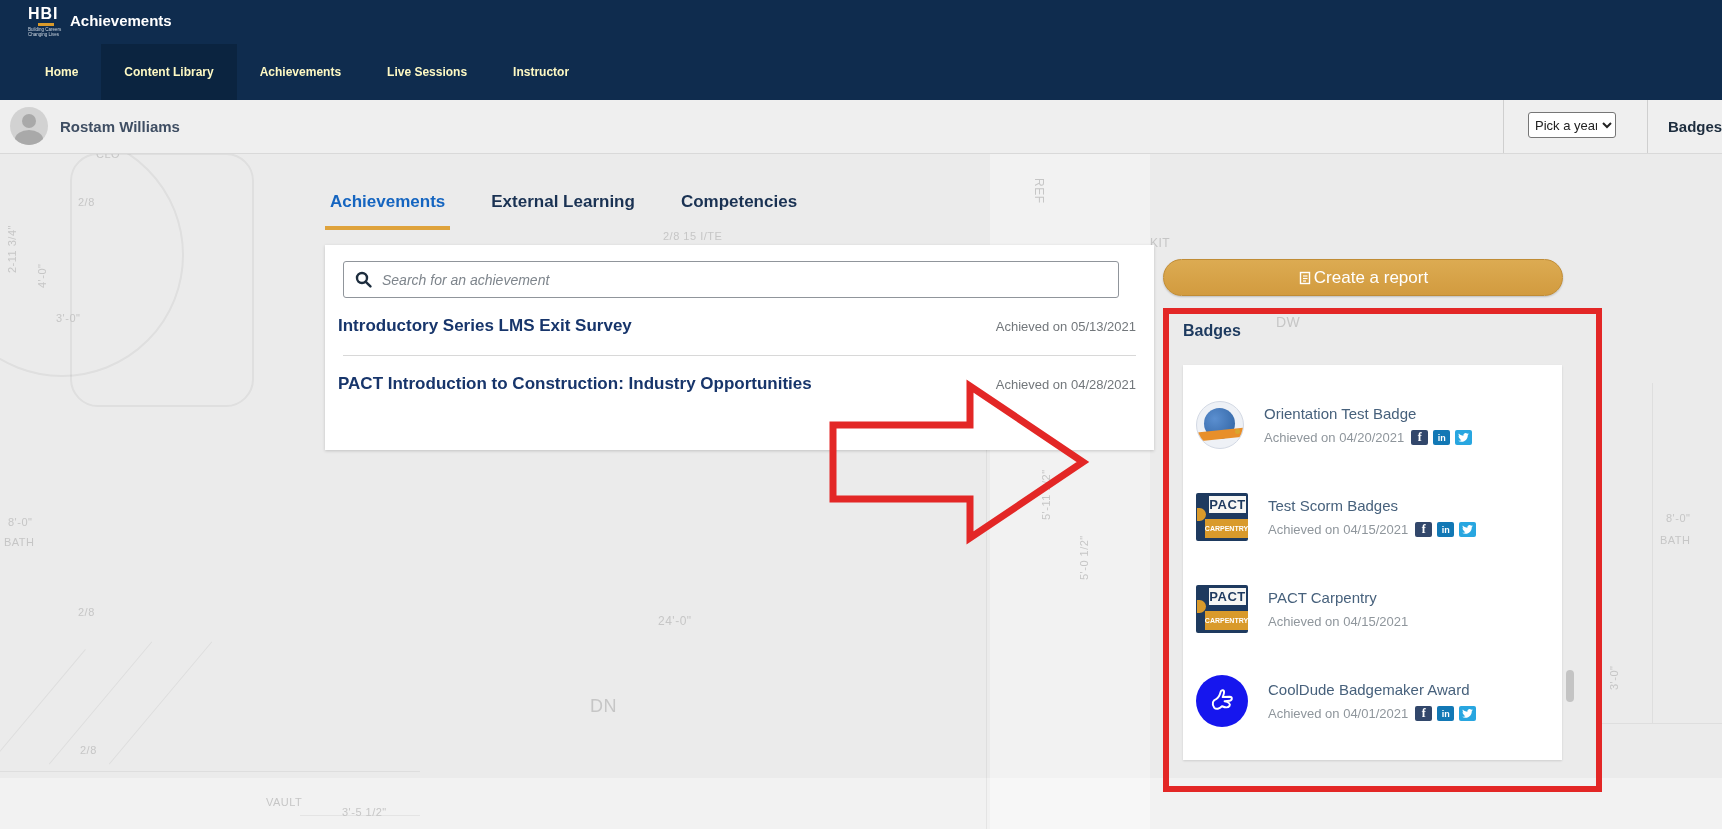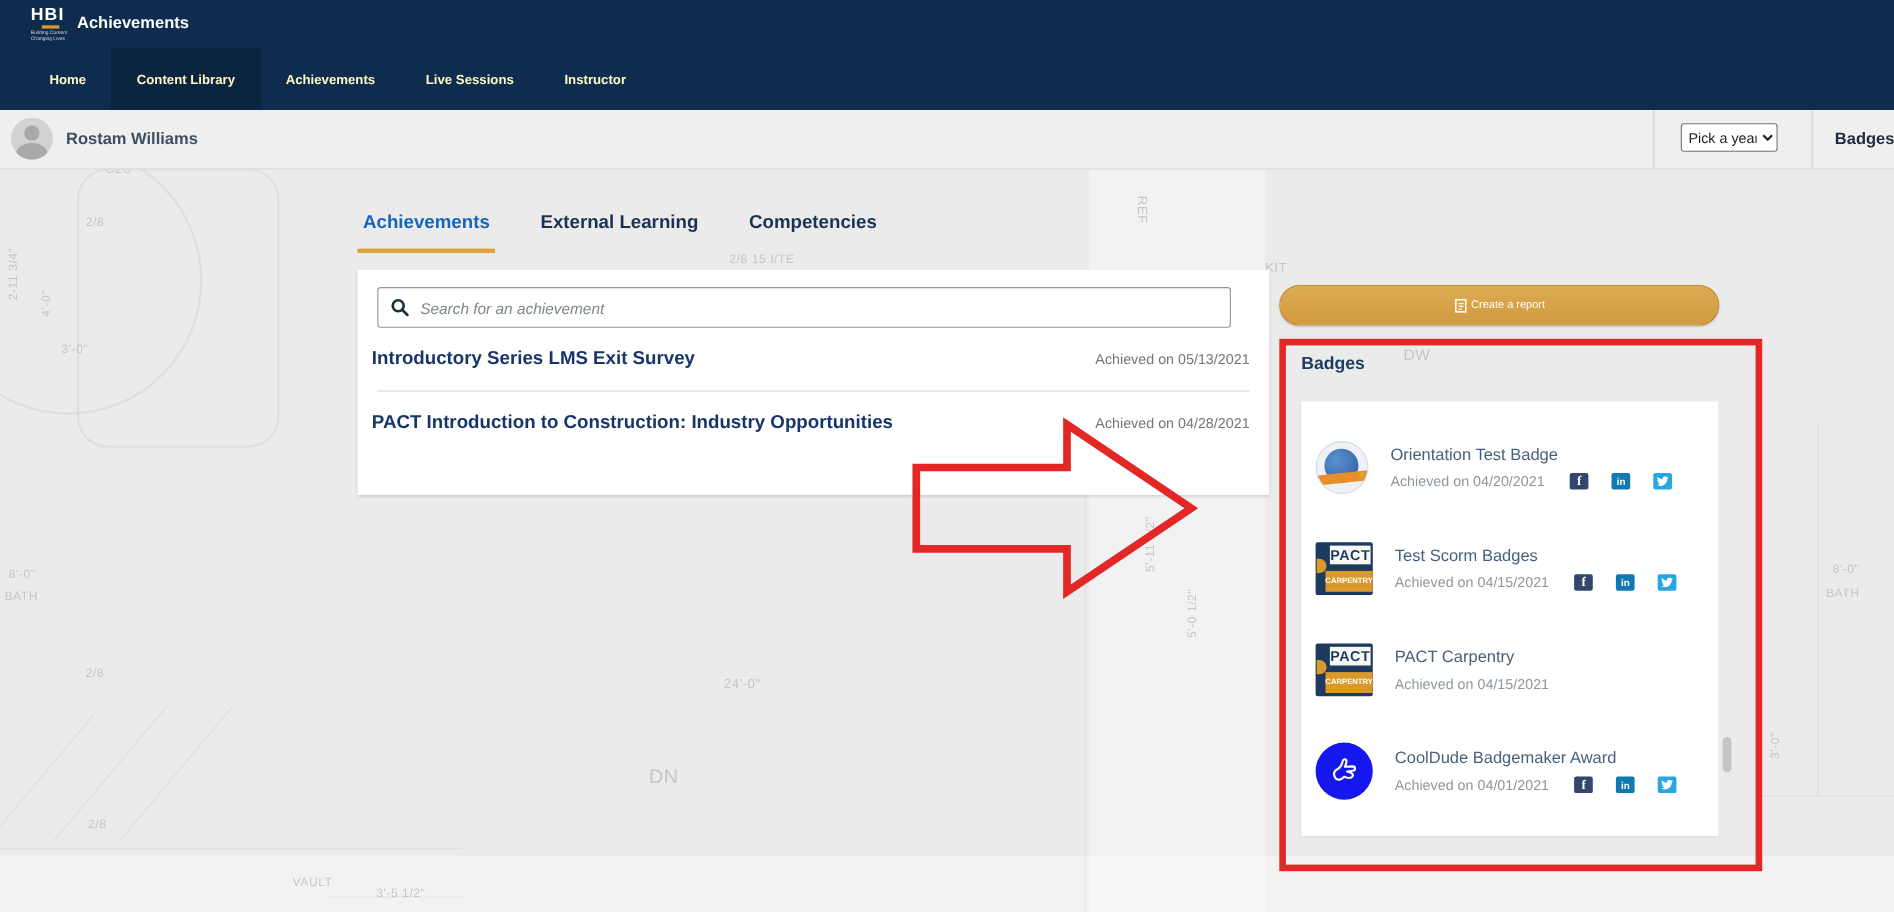--- a/index.html
+++ b/index.html
@@ -49,32 +49,32 @@
   .search-input{border:none;outline:none;flex:1;font-size:14px;font-style:italic;color:#444;background:transparent;font-family:inherit;}
   .search-input::placeholder{color:#7e858c;font-style:italic;}
   .ach-row{position:absolute;left:13px;right:18px;height:46px;display:flex;align-items:center;justify-content:space-between;}
   .ach-row-1{top:58px;}
   .ach-row-2{top:116px;}
   .ach-title{font-size:17px;font-weight:bold;color:#17356b;}
   .ach-date{font-size:13px;color:#72777b;}
   .ach-divider{position:absolute;left:18px;right:18px;top:110px;height:1px;background:#d8d8d8;}
 
   
-  .report-btn{position:absolute;left:1163px;top:259px;width:400px;height:37px;border-radius:18.5px;background:linear-gradient(#dcab52,#d29b3f);border:1px solid #c08c35;color:#fff;font-size:10px;display:flex;align-items:center;justify-content:center;cursor:pointer;box-shadow:0 1px 2px rgba(0,0,0,0.2);font-family:inherit;}
+  .report-btn{position:absolute;left:1163px;top:259px;width:400px;height:37px;border-radius:18.5px;background:linear-gradient(#dcab52,#d29b3f);border:1px solid #c08c35;color:#fff;font-size:17px;display:flex;align-items:center;justify-content:center;cursor:pointer;box-shadow:0 1px 2px rgba(0,0,0,0.2);font-family:inherit;}
   .report-btn svg{margin-right:2px;}
 
   
   .red-rect{position:absolute;left:1163px;top:308px;width:439px;height:484px;border:6px solid #e32726;box-sizing:border-box;}
   .badges-heading{position:absolute;left:1183px;top:322px;font-size:16px;font-weight:bold;color:#1d3a5f;}
   .badges-card{position:absolute;left:1183px;top:365px;width:379px;height:395px;background:#fff;box-shadow:0 1px 2px rgba(0,0,0,0.12);overflow:hidden;}
   .badge-row{display:flex;align-items:center;height:92px;padding-left:13px;}
   .badge-row:first-child{margin-top:14px;}
   .badge-info{margin-left:20px;}
   .badge-title{font-size:15px;color:#47617c;margin-bottom:8px;}
-  .badge-achieved{display:flex;align-items:center;font-size:13px;color:#8f969c;gap:16px;}
+  .badge-achieved{display:flex;align-items:center;font-size:13px;color:#8f969c;}
   .share{width:17px;height:15px;border-radius:2px;margin-left:5px;display:inline-flex;align-items:center;justify-content:center;color:#fff;cursor:pointer;flex:none;}
   .share.fb{background:#32476b;font-family:"Liberation Serif","DejaVu Serif",serif;font-weight:bold;font-size:12px;margin-left:7px;}
   .share.li{background:#1278b5;font-weight:bold;font-size:9px;}
   .share.tw{background:#28a6e0;}
 
   
   .orb{width:46px;height:46px;border-radius:50%;background:#eef1f6;border:1px solid #d3d9e4;position:relative;overflow:hidden;flex:none;}
   .orb .globe{position:absolute;left:7px;top:6px;width:31px;height:31px;border-radius:50%;background:radial-gradient(circle at 35% 35%,#5b8fd0,#2c5f9e);}
   .orb .banner{position:absolute;left:-4px;top:28px;width:56px;height:9px;background:#e88f2a;transform:rotate(-6deg);}
   .orb .dot{position:absolute;right:3px;top:27px;width:5px;height:5px;border-radius:50%;background:#d9a62e;}

